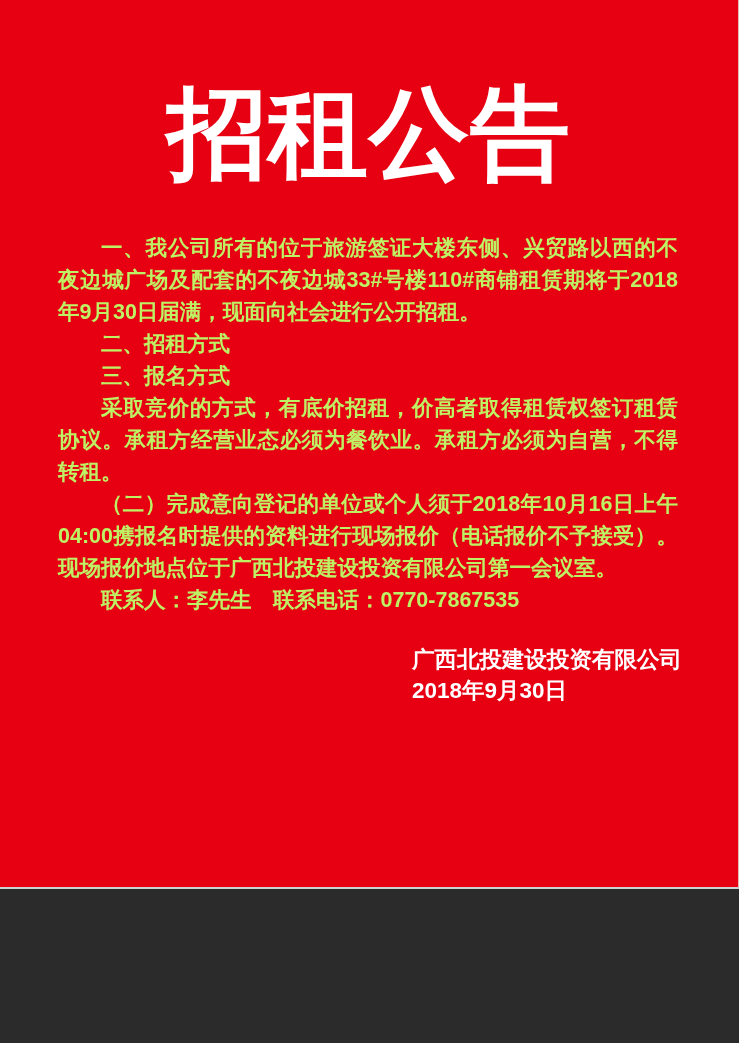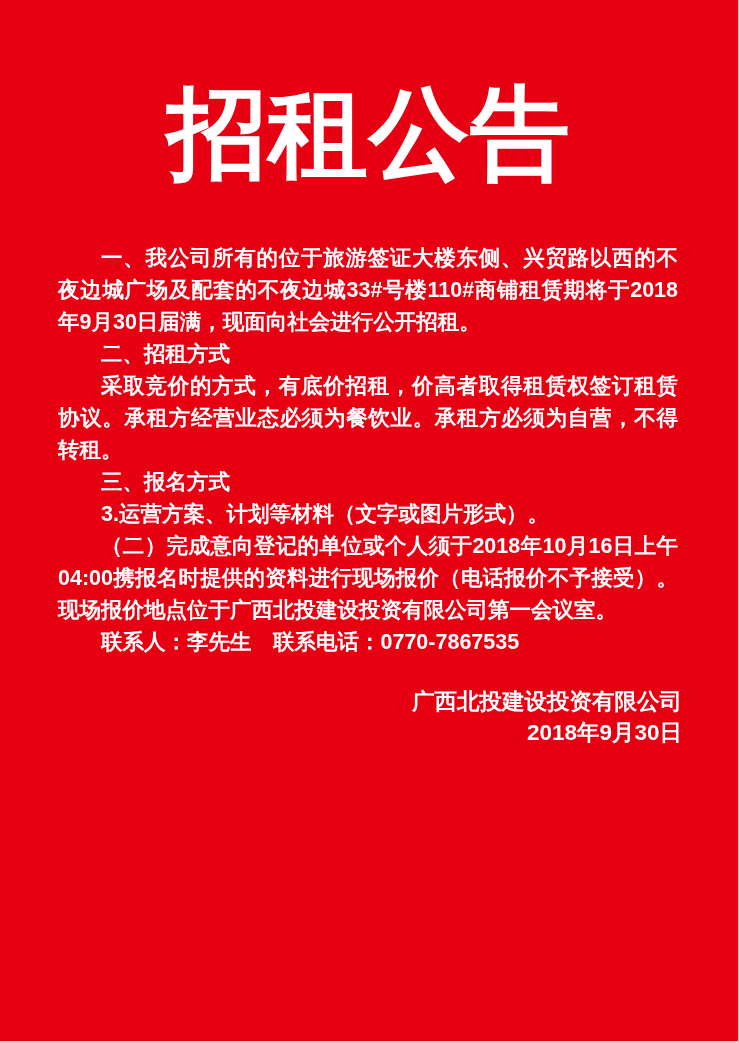--- a/index.html
+++ b/index.html
@@ -3,79 +3,78 @@
 <meta charset="utf-8">
 <style>
   html, body {
     margin: 0;
     padding: 0;
     background: #2b2b2b;
   }
   .poster {
     position: relative;
     width: 739px;
-    height: 1043px;
+    height: 889px;
     margin: 0 auto;
     background: #e60012;
     box-sizing: border-box;
     border-right: 1px solid #e8b9ad;
     border-bottom: 2px solid #ccd1d2;
     overflow: hidden;
   }
   .poster-title {
     margin: 0;
     padding-top: 76px;
     text-align: center;
     color: #ffffff;
     font-family: "Liberation Serif", "DejaVu Serif", serif;
     font-weight: bold;
     font-size: 100px;
     line-height: 118px;
     letter-spacing: 1px;
   }
   .poster-body {
-    margin-top: 48px;
+    margin-top: 38px;
     padding: 0 60px 0 58px;
-    color: #ffffff;
+    color: #bef264;
     font-family: "Liberation Sans", "DejaVu Sans", sans-serif;
     font-weight: bold;
     font-size: 21.5px;
     line-height: 32px;
     text-align: justify;
     text-justify: inter-ideograph;
   }
   .poster-body p {
     margin: 0;
     text-indent: 2em;
   }
   .signature {
     margin: 28px 56px 0 auto;
     width: max-content;
     max-width: 400px;
-    text-align: right;
+    text-align: left;
     color: #ffffff;
     font-family: "Liberation Sans", "DejaVu Sans", sans-serif;
     font-weight: bold;
     font-size: 22.5px;
     line-height: 31px;
   }
 </style>
 </head>
 <body>
 
 <div class="poster">
 
   <h1 class="poster-title">招租公告</h1>
 
   <div class="poster-body">
     <p>一、我公司所有的位于旅游签证大楼东侧、兴贸路以西的不夜边城广场及配套的不夜边城33#号楼110#商铺租赁期将于2018年9月30日届满，现面向社会进行公开招租。</p>
     <p>二、招租方式</p>
+    <p>三、报名方式</p>
     <p>采取竞价的方式，有底价招租，价高者取得租赁权签订租赁协议。承租方经营业态必须为餐饮业。承租方必须为自营，不得转租。</p>
-    <p>三、报名方式</p>
-    <p>3.运营方案、计划等材料（文字或图片形式）。</p>
     <p>（二）完成意向登记的单位或个人须于2018年10月16日上午04:00携报名时提供的资料进行现场报价（电话报价不予接受）。现场报价地点位于广西北投建设投资有限公司第一会议室。</p>
     <p>联系人：李先生　联系电话：0770-7867535</p>
   </div>
 
   <div class="signature">
     <div>广西北投建设投资有限公司</div>
     <div>2018年9月30日</div>
   </div>
 
 </div>

